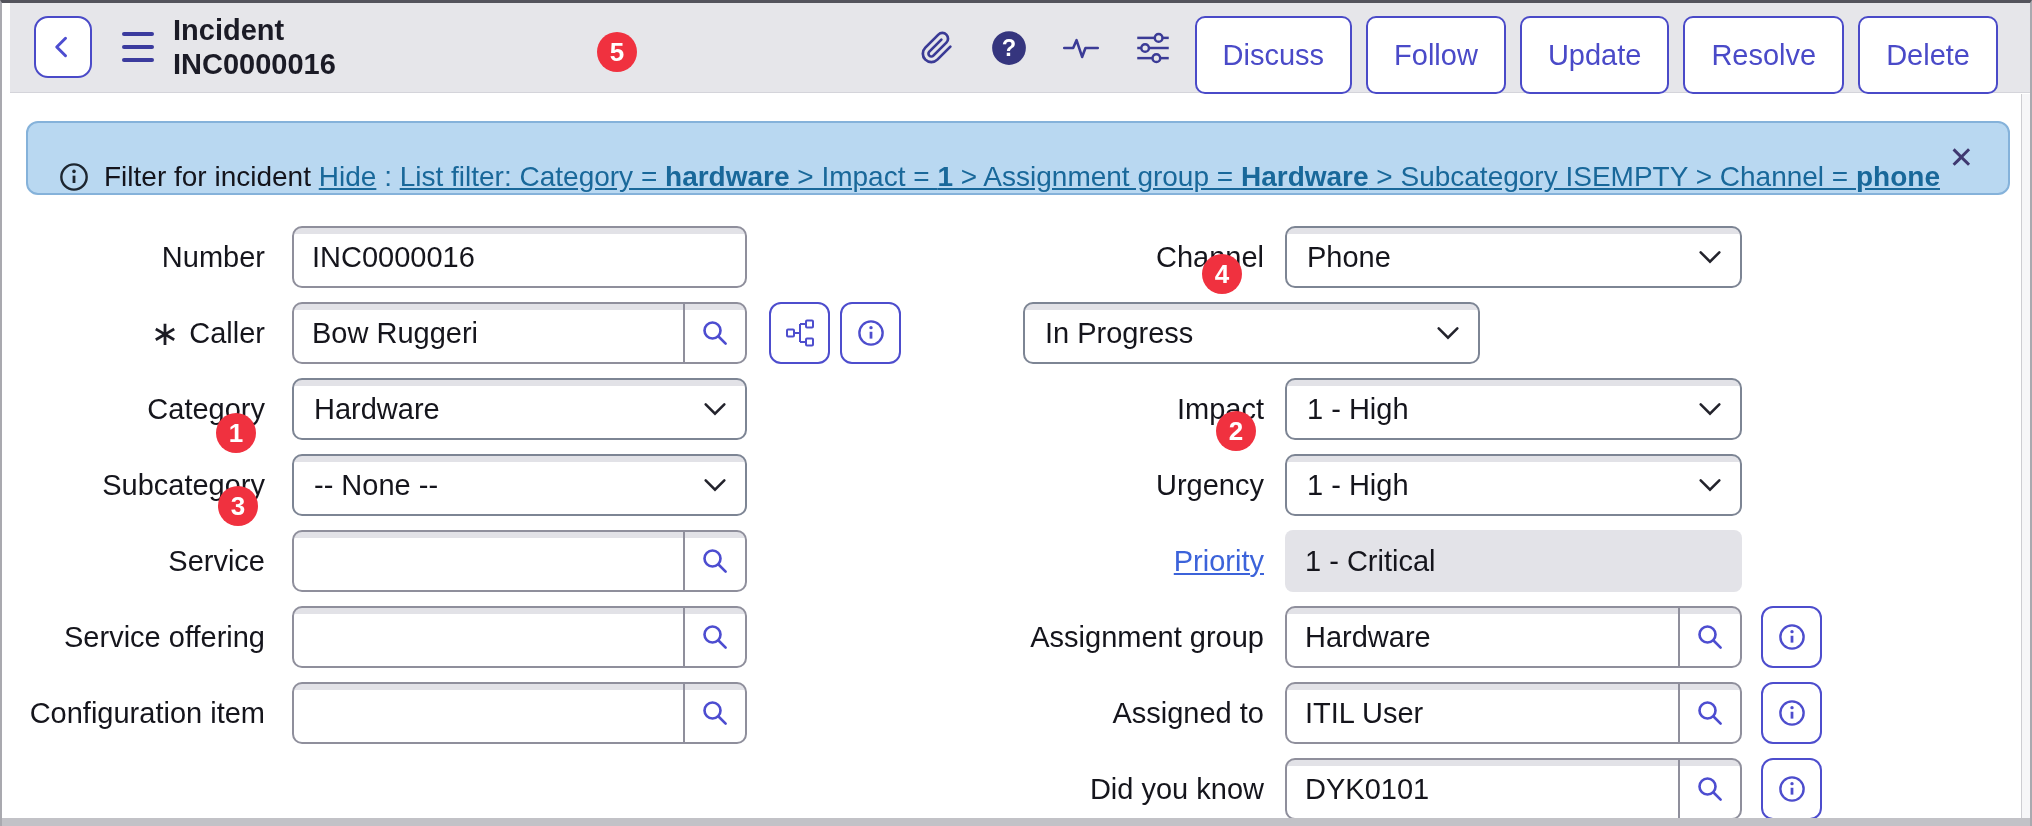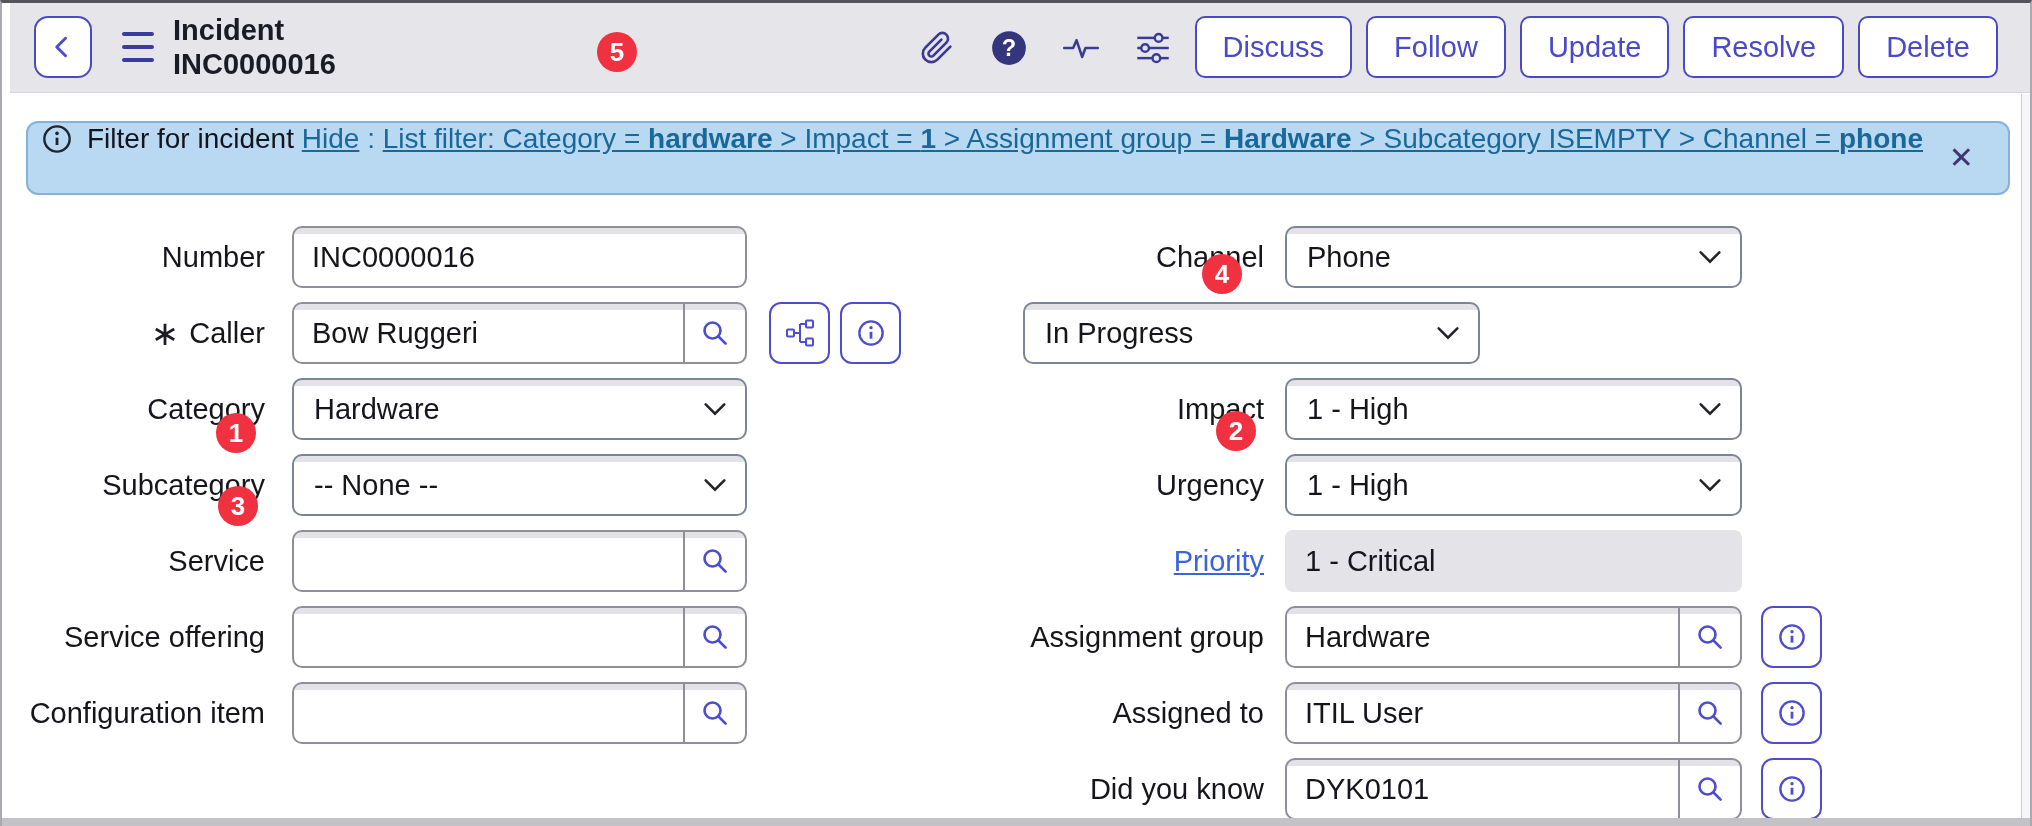--- a/index.html
+++ b/index.html
@@ -15,25 +15,25 @@
     border:2px solid #4a4ac8;border-radius:14px;display:flex;align-items:center;justify-content:center;cursor:pointer;padding:0;}
   .hamburger{position:absolute;left:112px;top:29px;width:32px;height:30px;display:flex;flex-direction:column;justify-content:space-between;cursor:pointer;}
   .hamburger span{display:block;height:4px;background:#3b3b9e;border-radius:2px;}
   .title{position:absolute;left:163px;top:10px;font-size:29px;font-weight:700;line-height:34px;color:#1b1b26;white-space:nowrap;}
   .badge{position:absolute;width:40px;height:40px;border-radius:50%;background:#f0313f;color:#fff;
     font-size:26px;font-weight:700;display:flex;align-items:center;justify-content:center;z-index:30;}
   .badge-5{left:587px;top:29px;}
   .icon-row{position:absolute;left:905px;top:23px;height:44px;display:flex;align-items:center;gap:28px;}
   .icon-btn{width:44px;height:44px;display:flex;align-items:center;justify-content:center;cursor:pointer;}
   .actions{position:absolute;right:40px;top:13px;display:flex;gap:14px;}
-  .act-btn{height:62px;padding:16px 26px;border:2px solid #4a4ac8;border-radius:10px;background:#fff;
+  .act-btn{height:78px;padding:16px 26px;border:2px solid #4a4ac8;border-radius:10px;background:#fff;
     color:#4a4ac8;font-family:"Liberation Sans",sans-serif;font-size:29px;display:flex;align-items:center;cursor:pointer;}
   
   .banner{position:absolute;left:24px;top:118px;width:1984px;height:74px;background:#b9d8f1;
-    border:2px solid #85b2da;border-radius:12px;display:flex;align-items:flex-start;padding:0 60px 0 13px;font-size:28px;color:#14141c;}
+    border:2px solid #85b2da;border-radius:12px;display:flex;align-items:flex-end;padding:0 60px 0 30px;font-size:28px;color:#14141c;}
   .banner .txt{white-space:nowrap;overflow:hidden;}
   .banner .info-ic{margin-right:14px;flex:0 0 auto;display:flex;}
   .blink{color:#19689a;text-decoration:underline;cursor:pointer;}
   .blink b{font-weight:700;}
   .banner-close{position:absolute;right:34px;top:50%;transform:translateY(-50%);font-size:30px;color:#3f3870;cursor:pointer;line-height:1;}
   
   .col{position:absolute;top:223px;}
   .col-left{left:0;width:960px;}
   .col-right{left:1000px;width:1032px;}
   .frow{display:flex;align-items:stretch;height:62px;margin-bottom:14px;}

